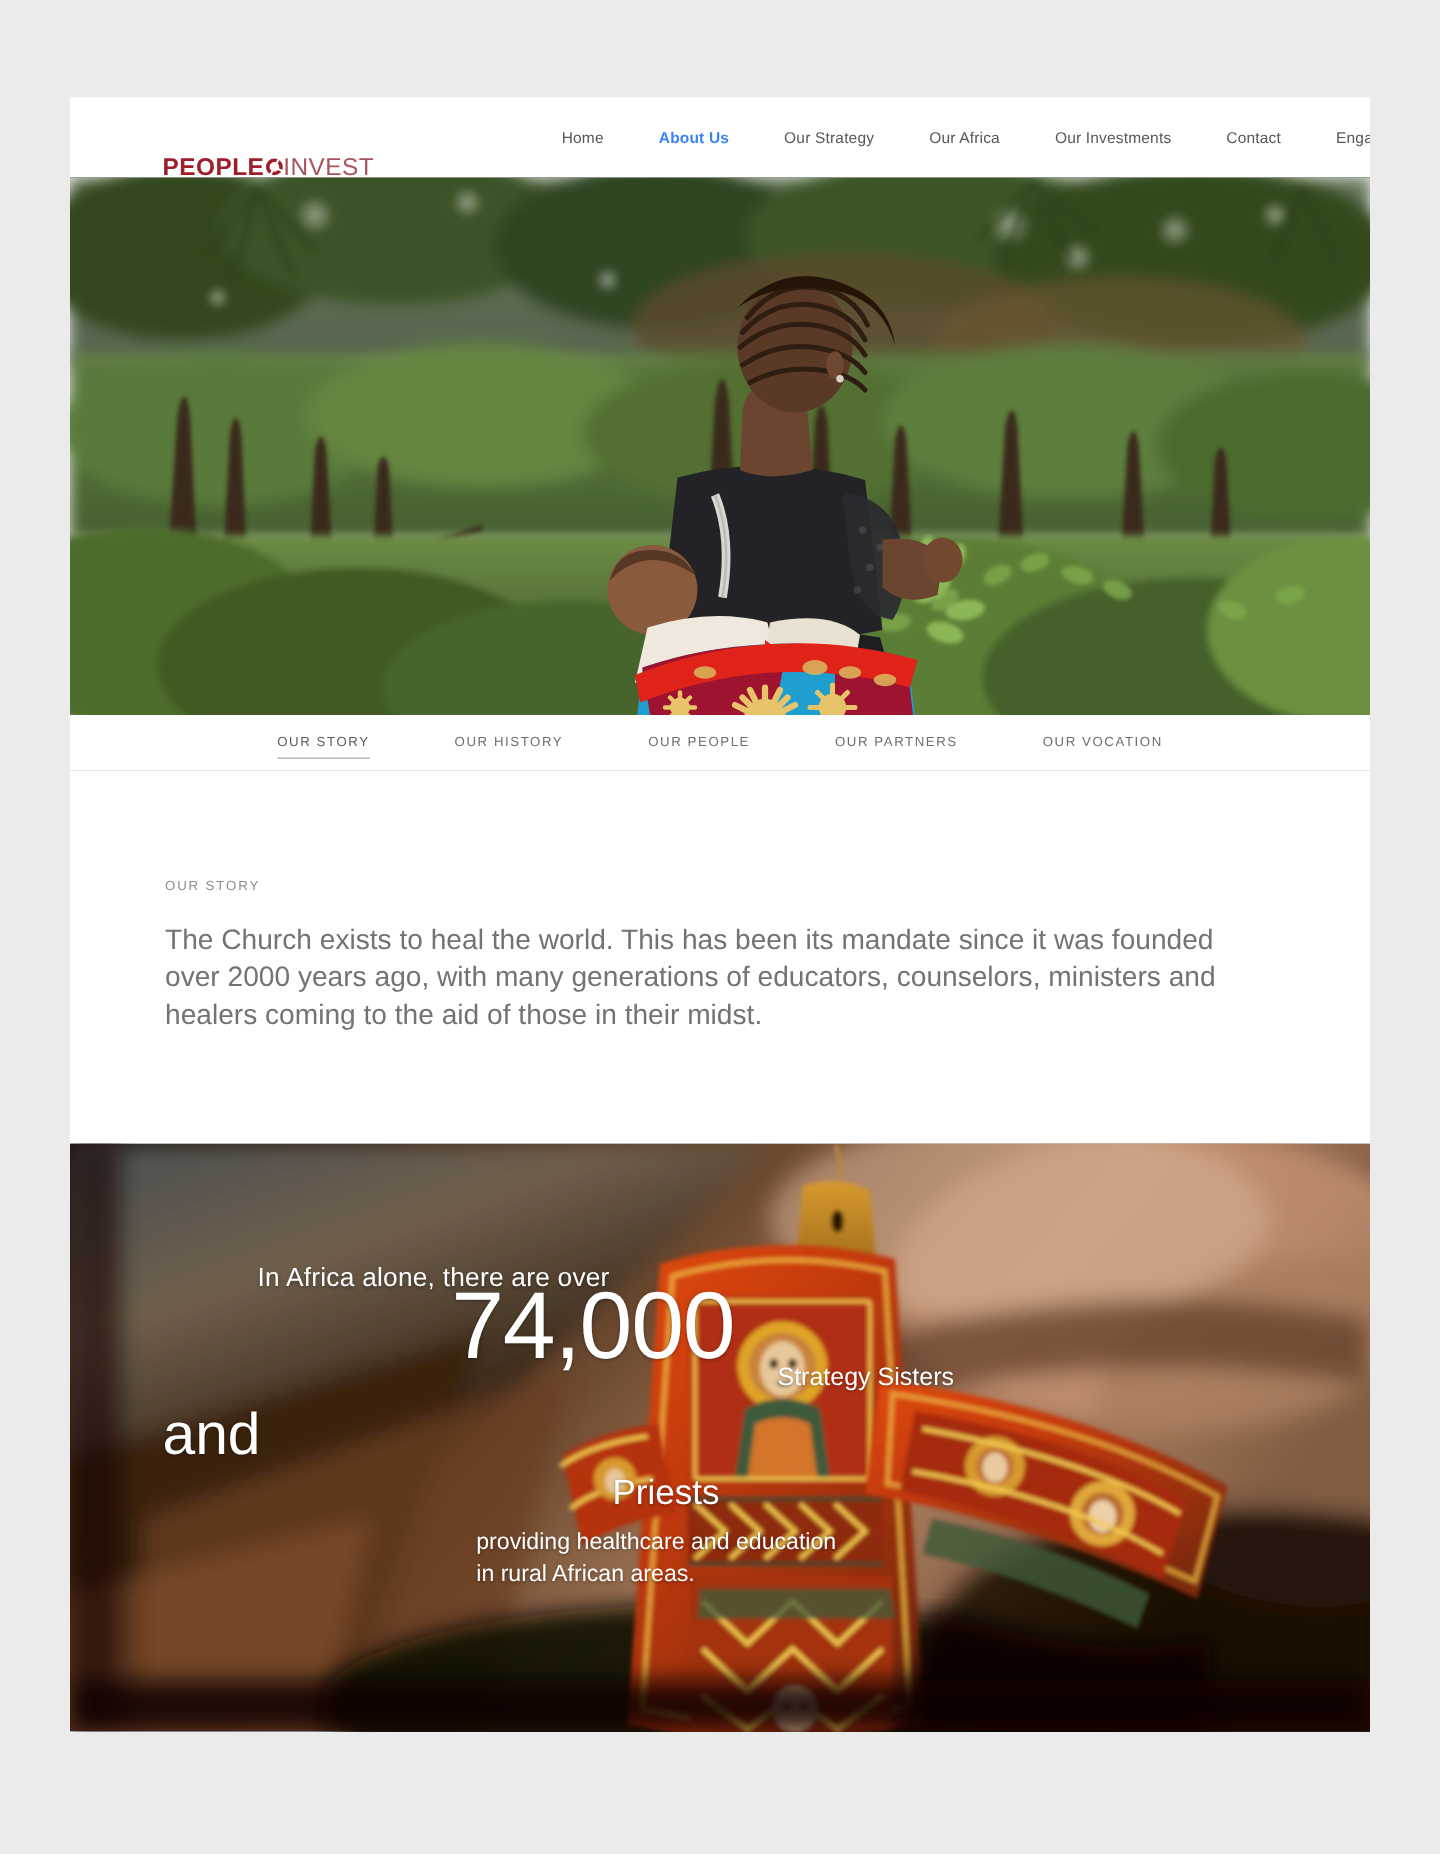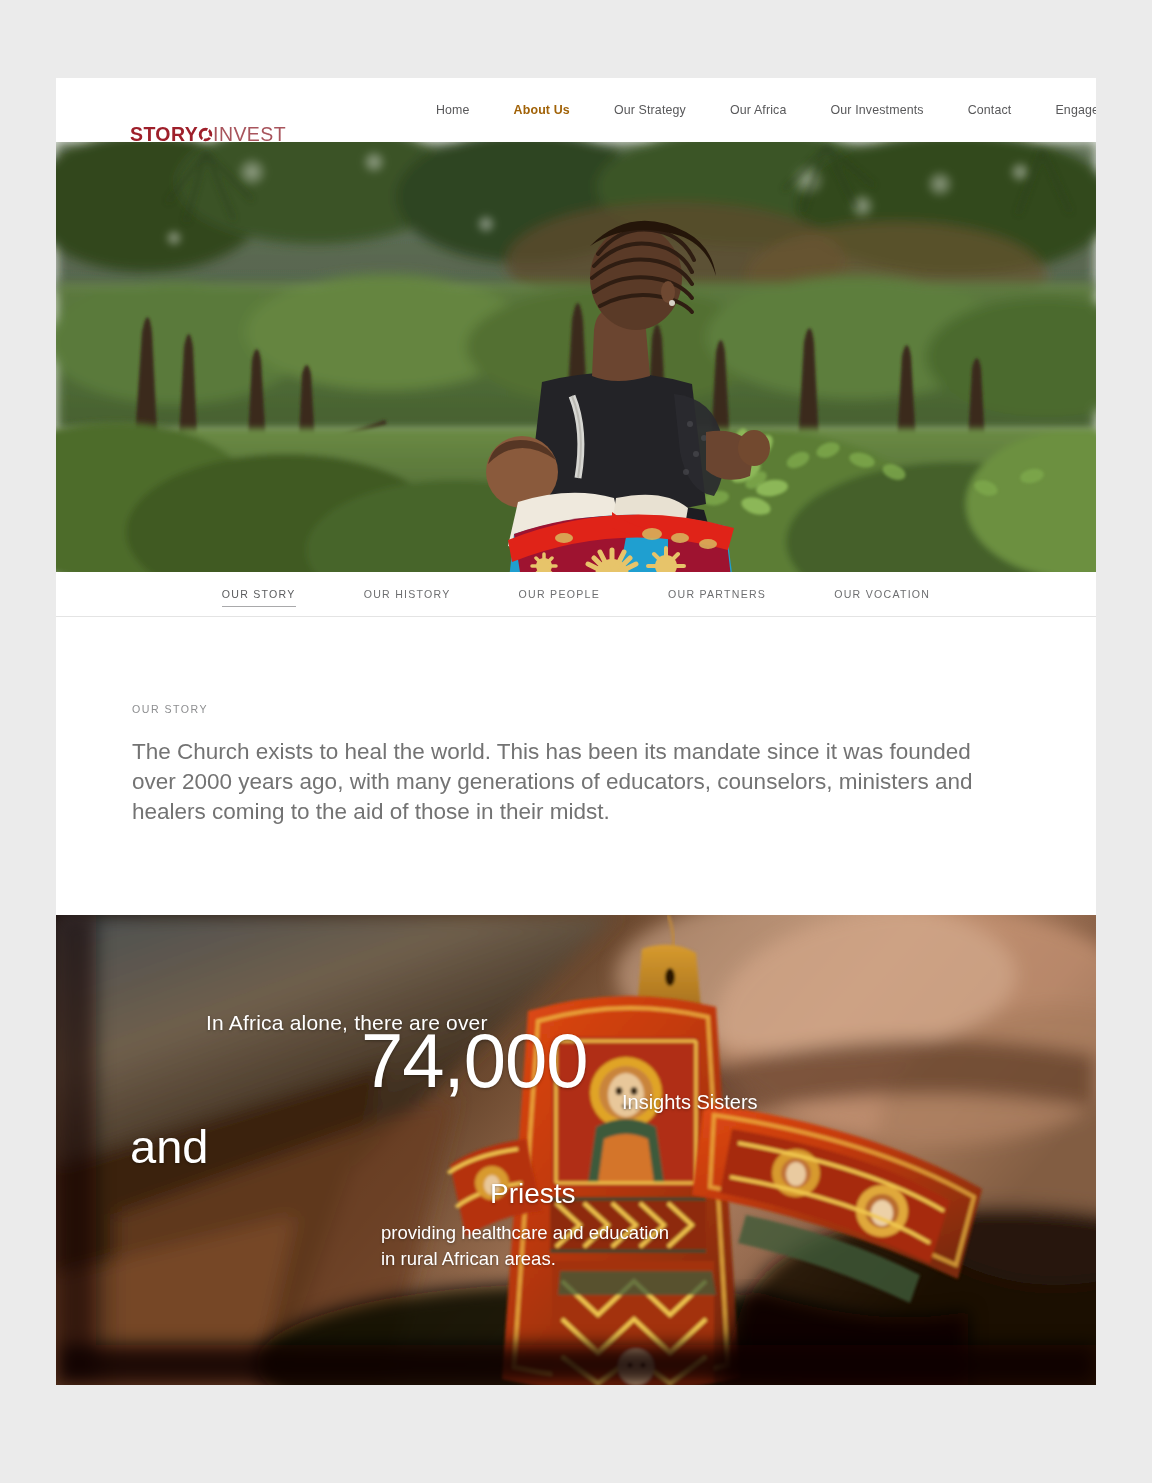--- a/index.html
+++ b/index.html
@@ -70,21 +70,21 @@
   .mainnav a {
     font-size: 12.4px;
     color: #58585a;
     text-decoration: none;
     padding: 0 22px;
     letter-spacing: .15px;
     white-space: nowrap;
     cursor: pointer;
   }
   .mainnav a.active {
-    color: #a16207;
+    color: #3b82f6;
     font-weight: bold;
   }
 
   
   .hero {
     position: relative;
     width: 1040px;
     height: 430px;
     overflow: hidden;
     background: #2c3a24;
@@ -221,21 +221,21 @@
   }
 </style>
 </head>
 <body>
 
 <div class="page">
 
   <div class="header">
 
     <div class="logo">
-      <span class="logo-missio">STORY</span>
+      <span class="logo-missio">PEOPLE</span>
       <span class="logo-o">
         <svg viewBox="0 0 24 24">
           <g fill="#9e1f2a">
             <path d="M12 1.2a10.8 10.8 0 0 1 10.8 10.8A10.8 10.8 0 0 1 12 22.8 10.8 10.8 0 0 1 1.2 12 10.8 10.8 0 0 1 12 1.2zm0 4.6A6.2 6.2 0 0 0 5.8 12 6.2 6.2 0 0 0 12 18.2 6.2 6.2 0 0 0 18.2 12 6.2 6.2 0 0 0 12 5.8z"></path>
           </g>
           <g fill="#ffffff">
             <rect x="11" y="0" width="2.6" height="8" transform="rotate(28 12 12)"></rect>
             <rect x="11" y="16" width="2.6" height="8" transform="rotate(28 12 12)"></rect>
             <rect x="16" y="10.8" width="8" height="2.6" transform="rotate(28 12 12)"></rect>
           </g>
@@ -652,21 +652,21 @@
       <rect x="0" y="0" width="1040" height="470" fill="none"></rect>
       <g filter="url(#bsoft)">
         <rect x="0" y="430" width="1040" height="40" fill="#0c0502" opacity=".85"></rect>
         <rect x="0" y="0" width="40" height="470" fill="#0c0502" opacity=".6"></rect>
       </g>
     </svg>
 
     <div class="stats-overlay">
       <div class="stat-intro">In Africa alone, there are over</div>
       <div class="stat-big-1">74,000</div>
-      <div class="stat-label-1">Insights Sisters</div>
+      <div class="stat-label-1">Strategy Sisters</div>
       <div class="stat-and">and</div>
       <div class="stat-label-2">Priests</div>
       <div class="stat-tail">providing healthcare and education
 in rural African areas.</div>
     </div>
   </section>
 
 </div>
 
 </body></html>

